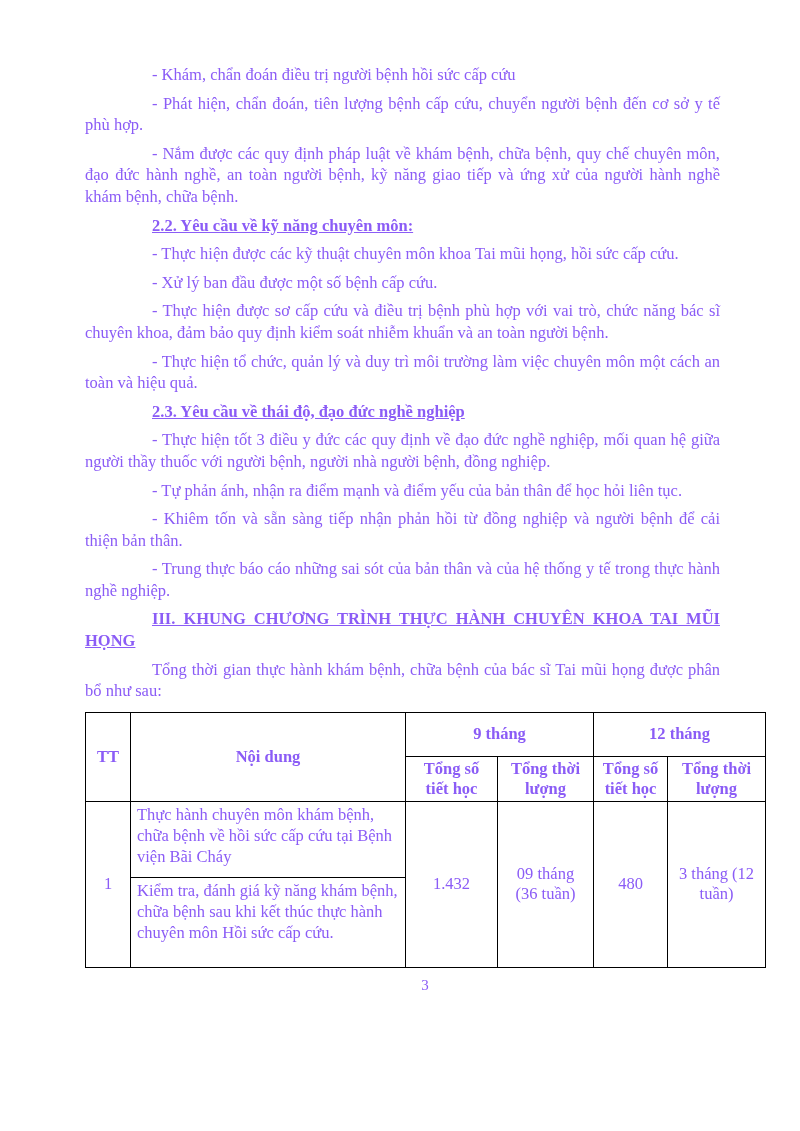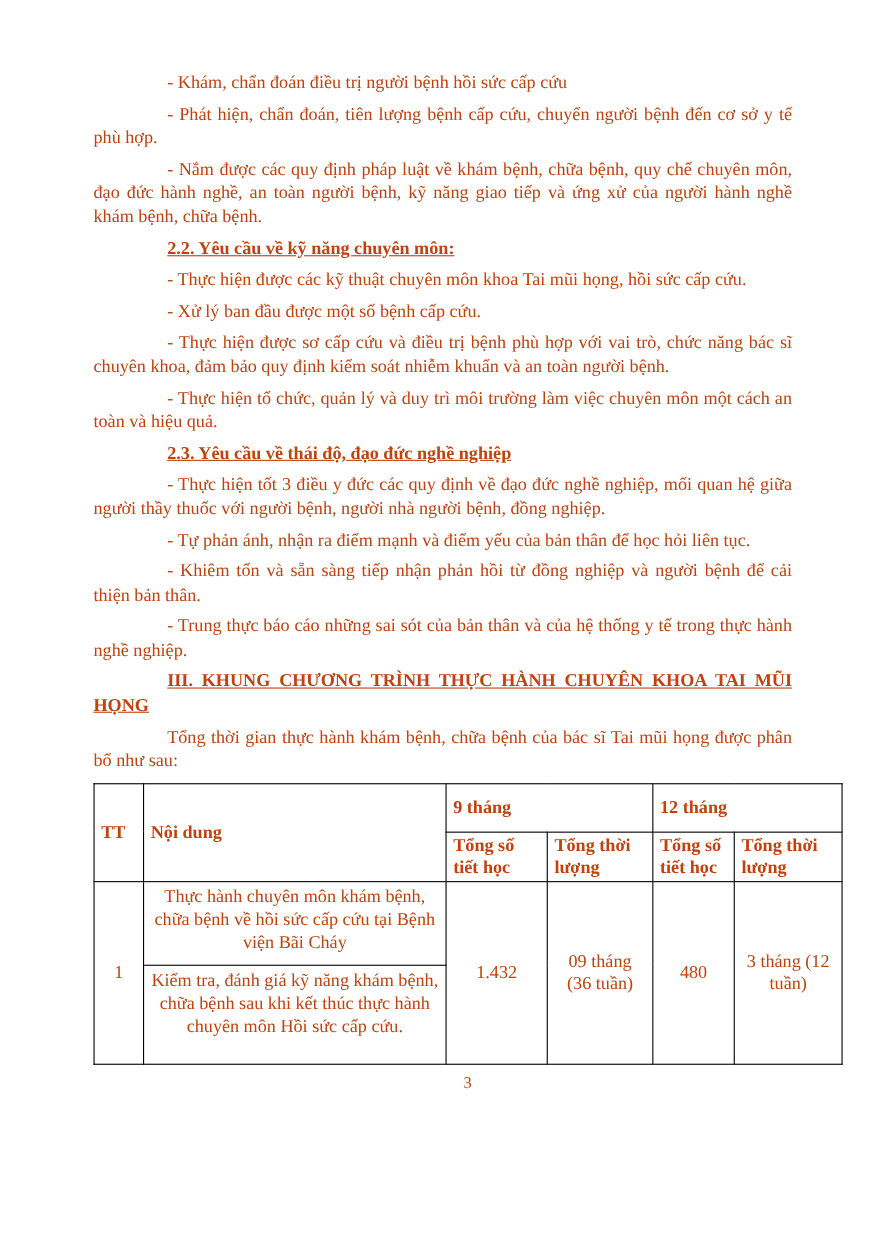--- a/index.html
+++ b/index.html
@@ -6,21 +6,21 @@
     margin: 0;
     padding: 0;
     background: #ffffff;
   }
   .page {
     position: relative;
     width: 800px;
     height: 1131px;
     background: #ffffff;
     font-family: "Liberation Serif", "DejaVu Serif", serif;
-    color: #c2410c;
+    color: #8b5cf6;
     overflow: hidden;
     box-sizing: border-box;
   }
   .content {
     padding: 64px 35px 0 85px; 
   }
   .para {
     margin: 0 45px 7px 0;       
     text-indent: 67px;           
     text-align: justify;
@@ -39,33 +39,33 @@
   }
   table.program th,
   table.program td {
     border: 1px solid #000000;
     font-size: 16.5px;
     box-sizing: border-box;
     padding: 2px 6px;
   }
   table.program th {
     font-weight: bold;
-    text-align: left;
+    text-align: center;
     vertical-align: middle;
     line-height: 20px;
   }
   tr.hdr-top th { height: 44px; }
   tr.hdr-sub th { height: 42px; }
   td.cell-center {
     text-align: center;
     vertical-align: middle;
     line-height: 20px;
   }
   td.cell-content {
-    text-align: center;
+    text-align: left;
     vertical-align: top;
     padding: 4px 8px 4px 12px;
     line-height: 21px;
   }
   tr.body-row-a td { height: 76px; }
   tr.body-row-b td { height: 90px; }
   .page-number {
     width: 680px;
     text-align: center;
     font-size: 15px;

